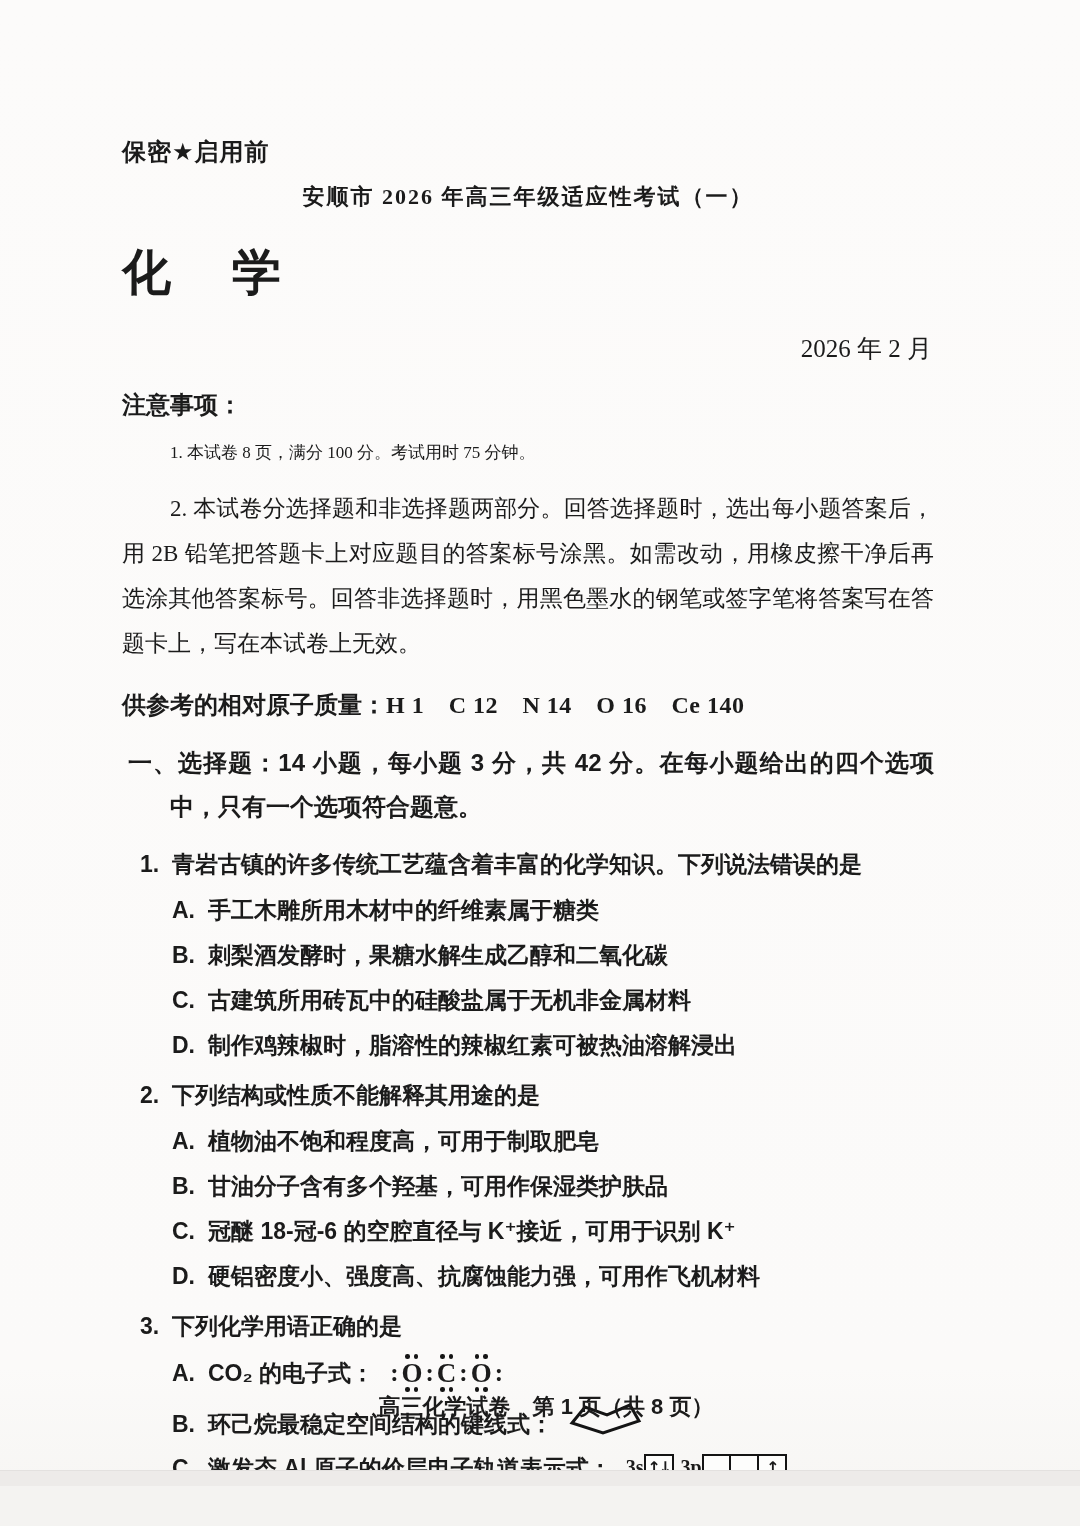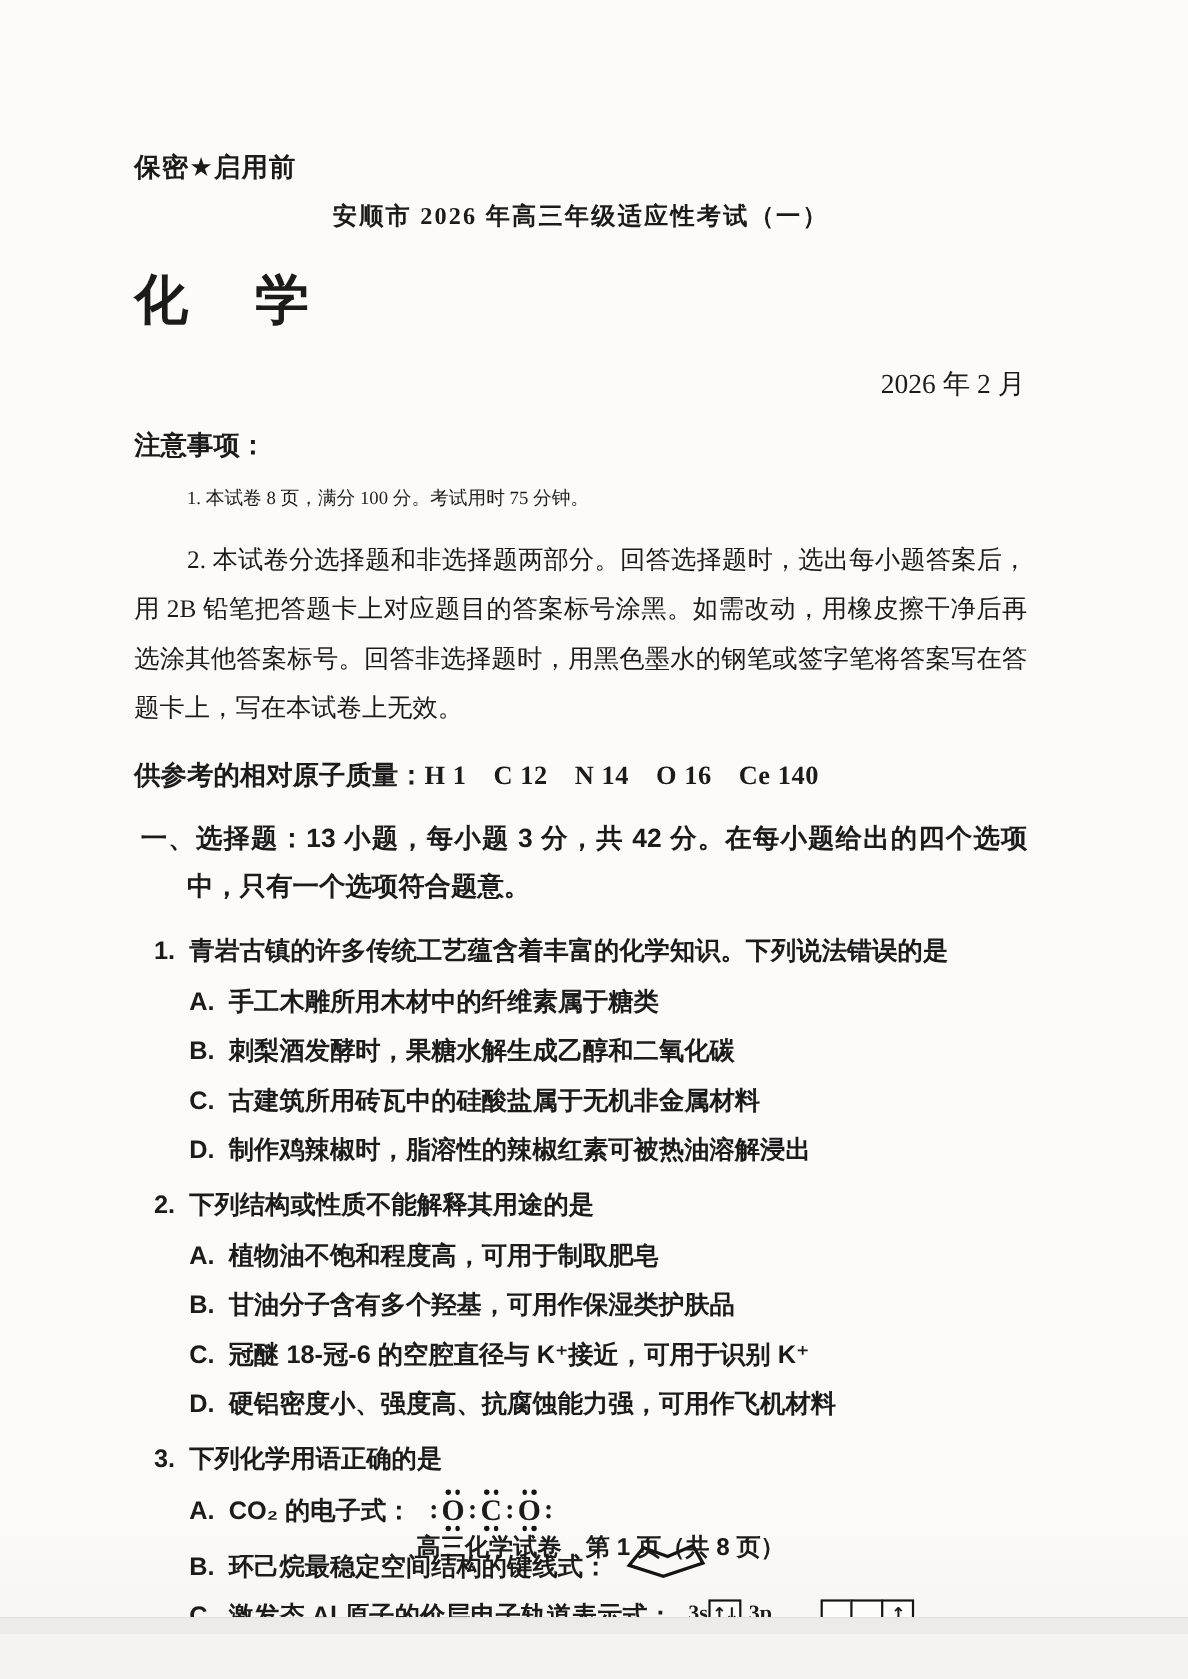--- a/index.html
+++ b/index.html
@@ -54,21 +54,21 @@
   .edots i{width:4.5px;height:4.5px;border-radius:50%;background:#151515;display:block;}
   .esym{font-size:27px;font-weight:700;line-height:26px;margin:1px 0;}
   .esep{font-size:25px;font-weight:700;margin:0 2px;letter-spacing:0;}
 
   
   .chair{margin-left:16px;display:inline-block;vertical-align:middle;}
 
   
   .orbital{display:inline-flex;align-items:flex-end;margin-left:14px;}
   .ogroup{display:flex;align-items:center;}
-  .ogroup + .ogroup{margin-left:7px;gap:44px;}
+  .ogroup + .ogroup{margin-left:7px;}
   .olbl{font-family:"Liberation Serif","DejaVu Serif",serif;font-weight:700;font-size:20px;line-height:20px;margin-bottom:2px;}
   .oboxrow{display:flex;}
   .obox{
     width:26px;height:25px;border:2.5px solid #141414;
     display:flex;align-items:center;justify-content:center;
     font-family:"DejaVu Sans",sans-serif;font-size:16px;font-weight:700;letter-spacing:-2px;
     background:#fdfdfc;
   }
   .oboxrow .obox + .obox{margin-left:-2.5px;}
 
@@ -99,21 +99,21 @@
     <div class="notes-heading">注意事项：</div>
 
     <p class="note-1">1. 本试卷 8 页，满分 100 分。考试用时 75 分钟。</p>
 
     <p class="note-2">2. 本试卷分选择题和非选择题两部分。回答选择题时，选出每小题答案后，用 2B 铅笔把答题卡上对应题目的答案标号涂黑。如需改动，用橡皮擦干净后再选涂其他答案标号。回答非选择题时，用黑色墨水的钢笔或签字笔将答案写在答题卡上，写在本试卷上无效。</p>
 
     <div class="atomic-line">
       <span class="atomic-label">供参考的相对原子质量：</span><span class="atomic-values">H 1　C 12　N 14　O 16　Ce 140</span>
     </div>
 
-    <div class="section-header">一、选择题：13 小题，每小题 3 分，共 42 分。在每小题给出的四个选项中，只有一个选项符合题意。</div>
+    <div class="section-header">一、选择题：14 小题，每小题 3 分，共 42 分。在每小题给出的四个选项中，只有一个选项符合题意。</div>
 
     <div class="question">
       <div class="stem">
         <span class="qnum">1.</span><span>青岩古镇的许多传统工艺蕴含着丰富的化学知识。下列说法错误的是</span>
       </div>
       <div class="option">
         <span class="olabel">A.</span><span>手工木雕所用木材中的纤维素属于糖类</span>
       </div>
       <div class="option">
         <span class="olabel">B.</span><span>刺梨酒发酵时，果糖水解生成乙醇和二氧化碳</span>

